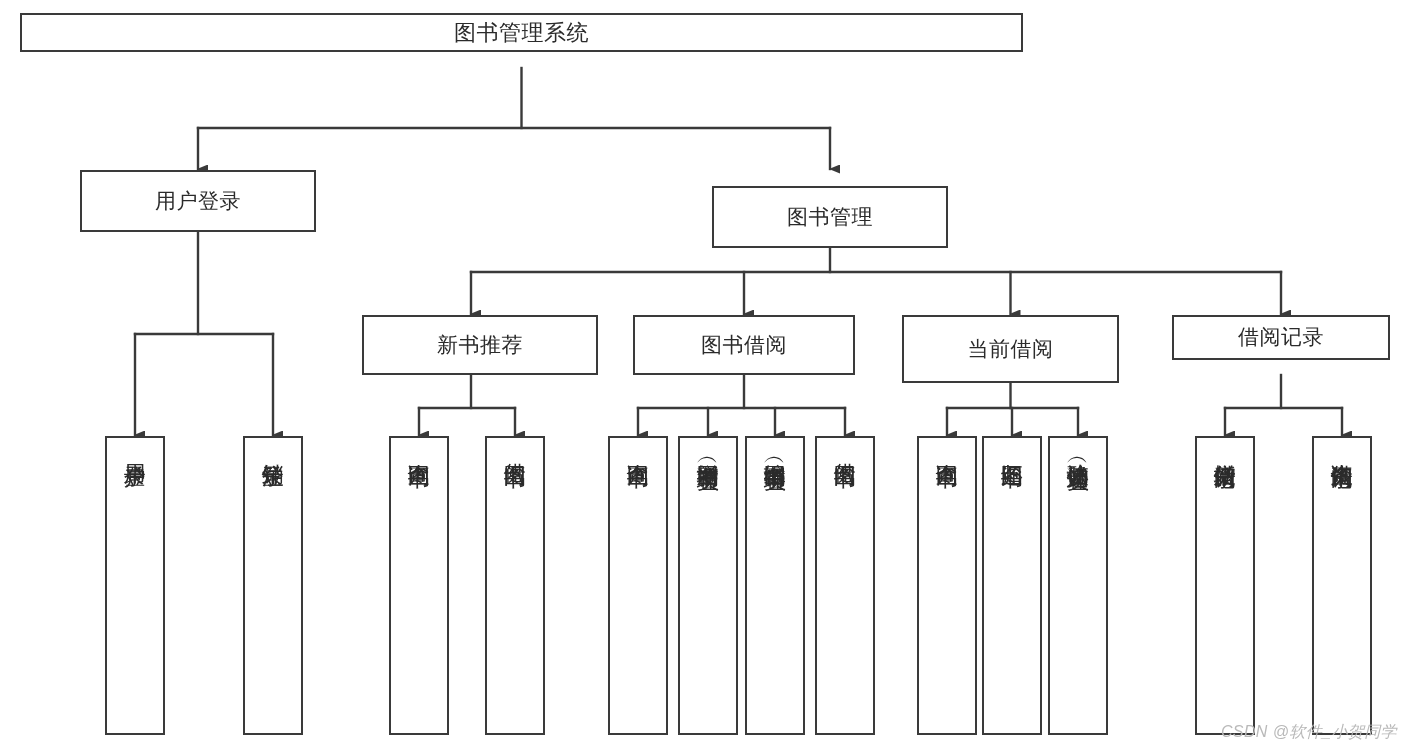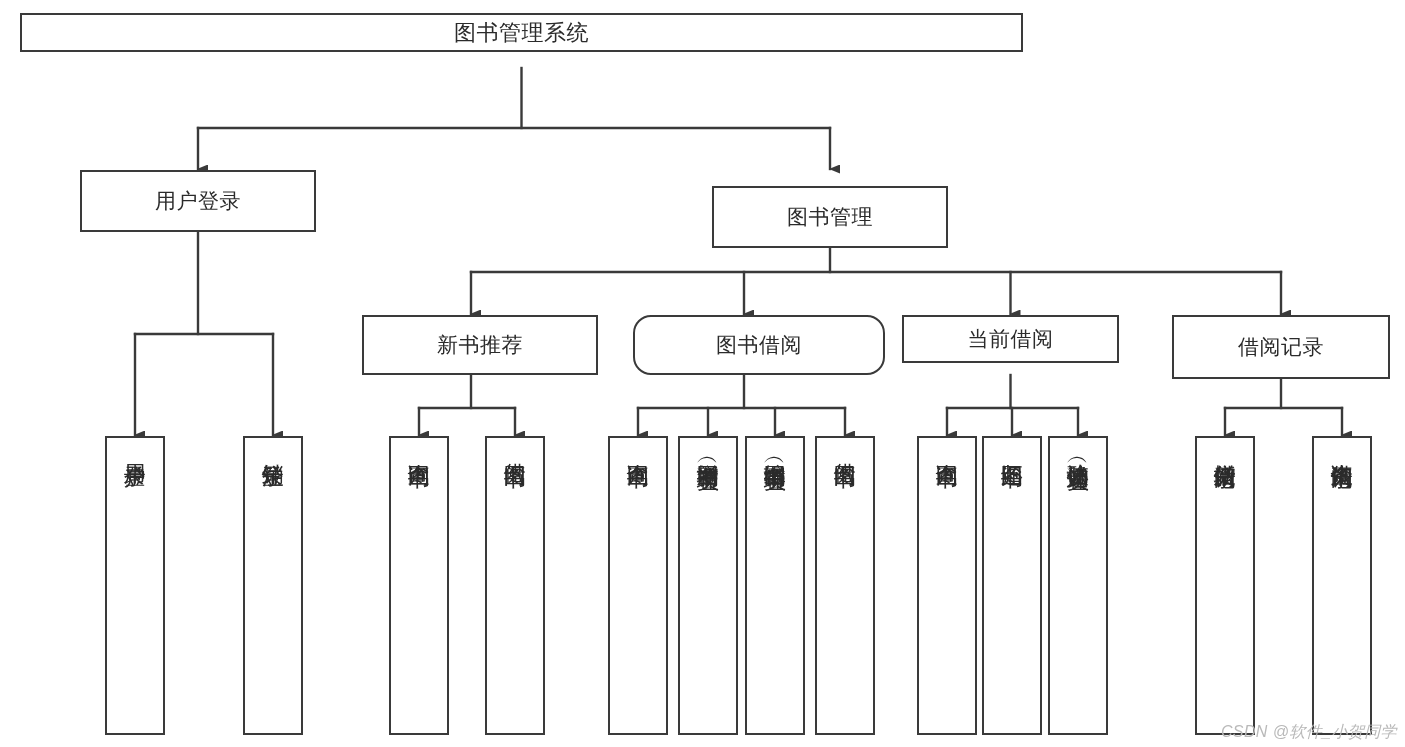--- a/index.html
+++ b/index.html
@@ -130,27 +130,27 @@
       </div>
       <div class="node level1 horizontal" id="user-login" style="left: 80px; top: 170px; width: 236px; height: 62px;">
         <span class="node-label">用户登录</span>
       </div>
       <div class="node level1 horizontal" id="book-manage" style="left: 712px; top: 170px; width: 236px; height: 62px; margin-top: 16px;">
         <span class="node-label">图书管理</span>
       </div>
       <div class="node level2 horizontal" id="new-book-recommend" style="left: 362px; top: 315px; width: 236px; height: 60px;">
         <span class="node-label">新书推荐</span>
       </div>
-      <div class="node level2 horizontal" id="book-borrow" style="left: 633px; top: 315px; width: 252px; height: 60px; border-radius: 18px;">
+      <div class="node level2 horizontal" id="book-borrow" style="left: 633px; top: 315px; width: 222px; height: 60px;">
         <span class="node-label">图书借阅</span>
       </div>
-      <div class="node level2 horizontal" id="current-borrow" style="left: 902px; top: 315px; width: 217px; height: 48px;">
+      <div class="node level2 horizontal" id="current-borrow" style="left: 902px; top: 315px; width: 217px; height: 68px;">
         <span class="node-label">当前借阅</span>
       </div>
-      <div class="node level2 horizontal" id="borrow-record" style="left: 1172px; top: 315px; width: 218px; height: 64px;">
+      <div class="node level2 horizontal" id="borrow-record" style="left: 1172px; top: 315px; width: 218px; height: 45px;">
         <span class="node-label">借阅记录</span>
       </div>
       <div class="node leaf vertical" id="leaf-user-login" style="left: 105px; top: 436px; width: 60px; height: 299px;">
         <span class="node-label">用户登录</span>
       </div>
       <div class="node leaf vertical" id="leaf-logout" style="left: 243px; top: 436px; width: 60px; height: 299px;">
         <span class="node-label">注销登录</span>
       </div>
       <div class="node leaf vertical" id="leaf-query-book-1" style="left: 389px; top: 436px; width: 60px; height: 299px;">
         <span class="node-label">查询图书</span>

